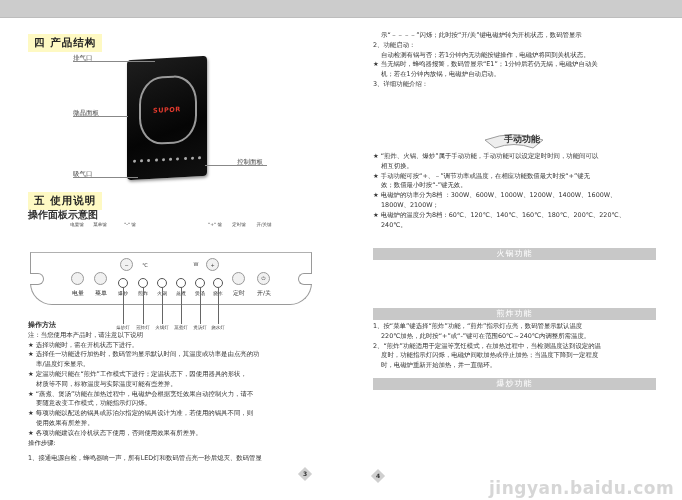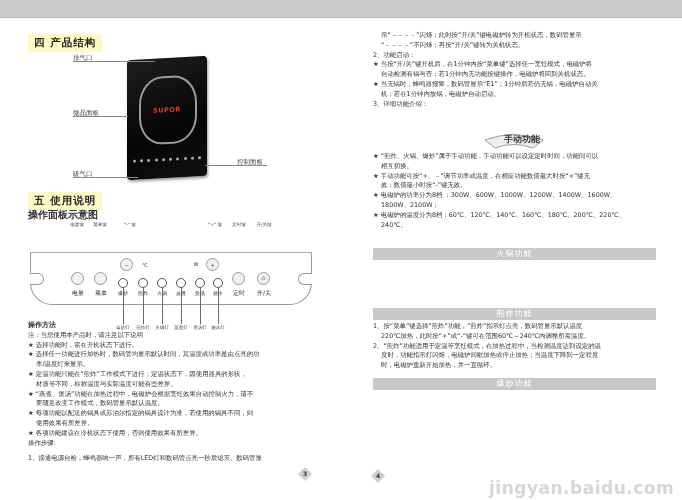--- a/index.html
+++ b/index.html
@@ -144,39 +144,37 @@
 
   <div class="text" style="left:28px;top:302px;width:300px;">
     <p style="font-weight:bold;font-size:7px;">操作方法</p>
     <p>注：当您使用本产品时，请注意以下说明</p>
     <p class="star">选择功能时，需在开机状态下进行。</p>
     <p class="star">选择任一功能进行加热时，数码管均显示默认时间，其温度或功率是由点亮的功</p>
     <p class="ind">率/温度灯来显示。</p>
     <p class="star">定温功能只能在“煎炸”工作模式下进行；定温状态下，因使用器具的形状，</p>
     <p class="ind">材质等不同，标称温度与实际温度可能有些差异。</p>
     <p class="star">“蒸煮、煲汤”功能在加热过程中，电磁炉会根据烹饪效果自动控制火力，请不</p>
-    <p class="ind">要随意改变工作模式，数码管显示默认温度。</p>
+    <p class="ind">要随意改变工作模式，功能指示灯闪烁。</p>
     <p class="star">每项功能以配送的锅具或苏泊尔指定的锅具设计为准，若使用的锅具不同，则</p>
     <p class="ind">使用效果有所差异。</p>
     <p class="star">各项功能建议在冷机状态下使用，否则使用效果有所差异。</p>
     <p>操作步骤:</p>
     <p style="margin-top:6px;">1、接通电源自检，蜂鸣器响一声，所有LED灯和数码管点亮一秒后熄灭、数码管显</p>
   </div>
 
   <div class="page-num" style="left:300px;top:450px;">
       <span>3</span>
     </div>
 </div>
 
 <div class="page page-right">
   <div class="text" style="left:32px;top:12px;width:300px;">
     <p class="ind">示“－－－－”闪烁；此时按“开/关”键电磁炉转为开机状态，数码管显示</p>
-    <p class="ind">“－－－－”不闪烁；再按“开/关”键转为关机状态。</p>
     <p>2、功能启动：</p>
-    <p class="star">当按“开/关”键开机后，在1分钟内按“菜单键”选择任一烹饪模式，电磁炉将</p>
     <p class="ind">自动检测有锅与否；若1分钟内无功能按键操作，电磁炉将回到关机状态。</p>
     <p class="star">当无锅时，蜂鸣器报警，数码管显示“E1”；1分钟后若仍无锅，电磁炉自动关</p>
     <p class="ind">机；若在1分钟内放锅，电磁炉自动启动。</p>
     <p>3、详细功能介绍：</p>
   </div>
 
   <div class="fan">
     <svg width="62" height="18" viewBox="0 0 62 18">
         <path d="M2 9 Q31 -2 60 9 L 50 17 Q31 10 12 17 Z" fill="#eeeeee" stroke="#888" stroke-width="0.8"></path>
       </svg>

